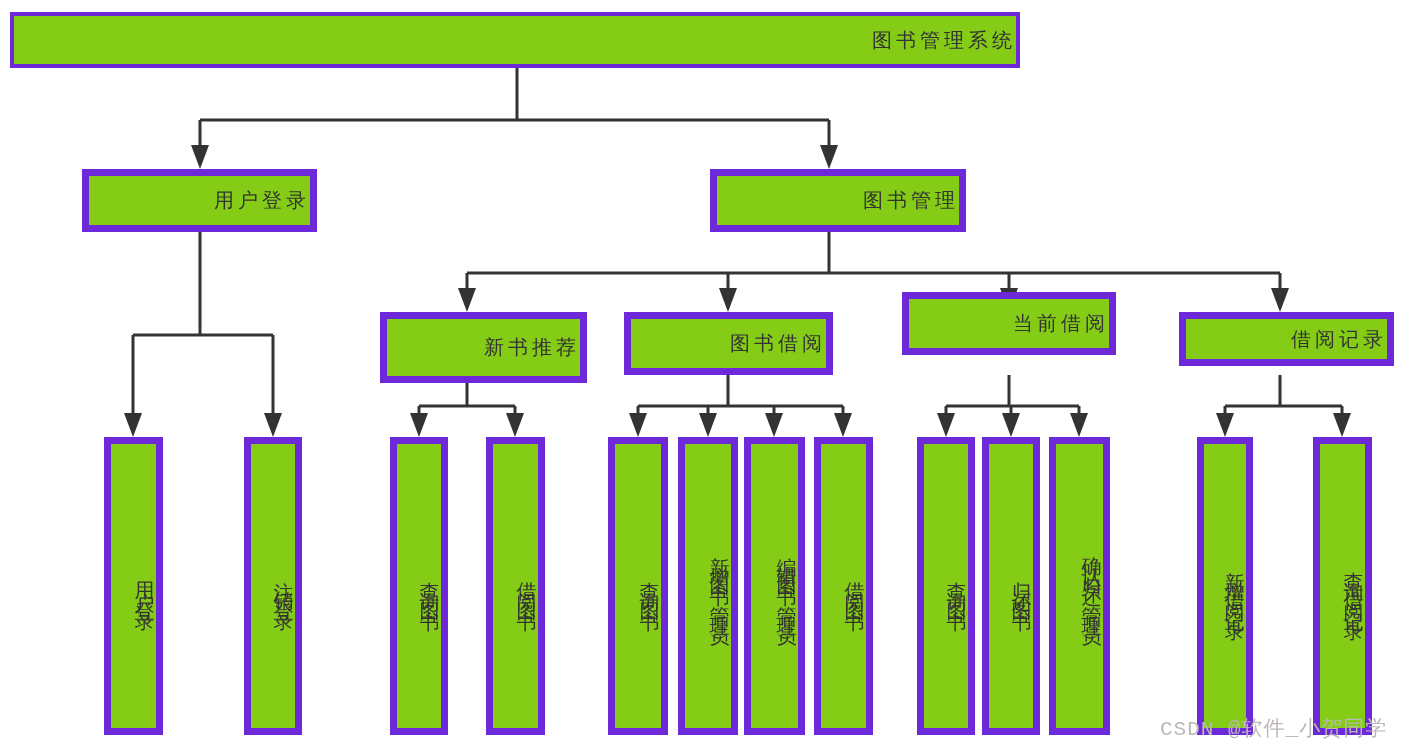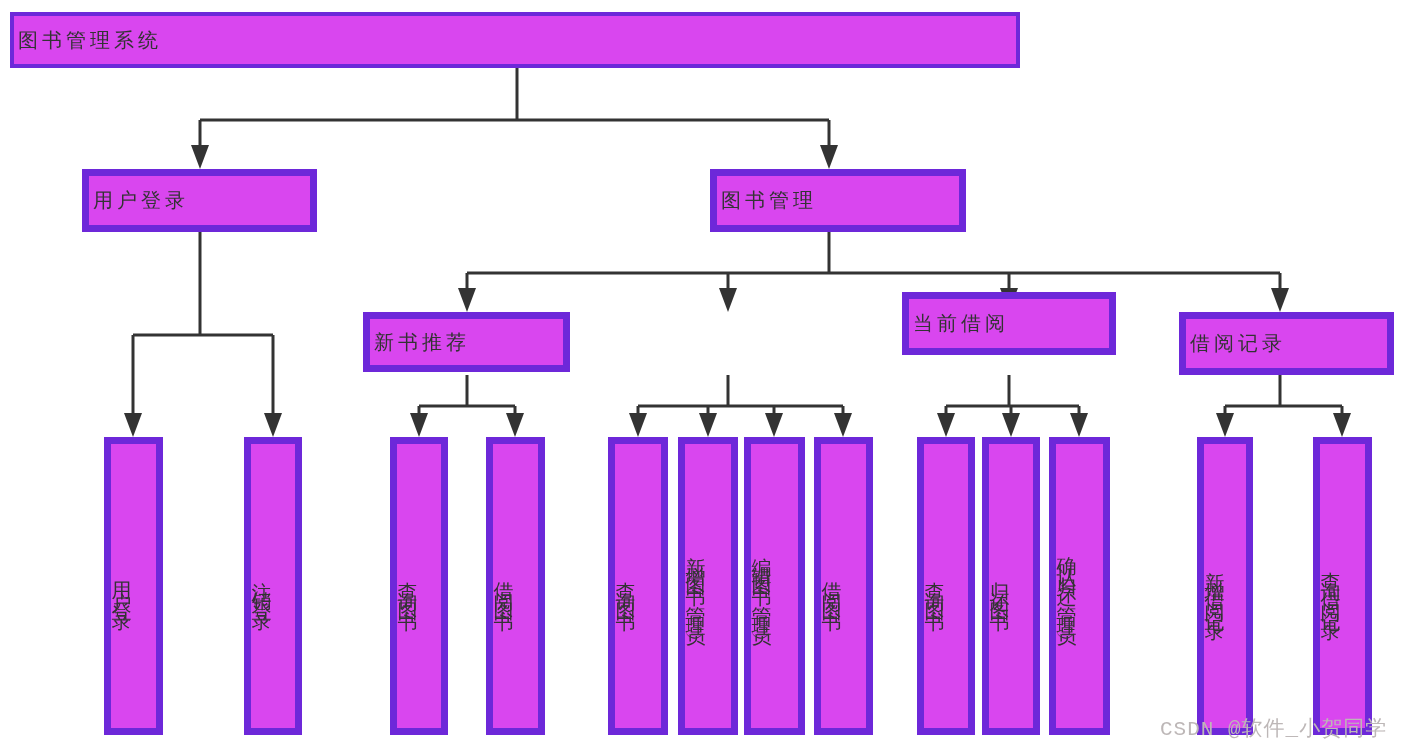--- a/index.html
+++ b/index.html
@@ -8,22 +8,22 @@
     width:1405px;height:747px;
     background:#ffffff;
     font-family:"Liberation Sans","DejaVu Sans",sans-serif;
     overflow:hidden;
   }
   #connectors{position:absolute;left:0;top:0;z-index:1;}
   .box{
     position:absolute;
     box-sizing:border-box;
     border:7px solid #6d28d9;
-    background:#d946ef;
-    display:flex;align-items:center;justify-content:flex-start;
+    background:#84cc16;
+    display:flex;align-items:center;justify-content:flex-end;
     color:#333333;
     z-index:2;
   }
   .box.h span{
     font-size:20px;
     letter-spacing:4px;
     text-indent:4px;
     white-space:nowrap;
   }
   .box.v span{
@@ -129,27 +129,30 @@
     <span>图书管理系统</span>
   </div>
 
   <div class="box h" style="left:82px;top:169px;width:235px;height:63px">
     <span>用户登录</span>
   </div>
   <div class="box h" style="left:710px;top:169px;width:256px;height:63px">
     <span>图书管理</span>
   </div>
 
-  <div class="box h" style="left:363px;top:312px;width:207px;height:60px">
+  <div class="box h" style="left:380px;top:312px;width:207px;height:71px">
     <span>新书推荐</span>
+  </div>
+  <div class="box h" style="left:624px;top:312px;width:209px;height:63px">
+    <span>图书借阅</span>
   </div>
   <div class="box h" style="left:902px;top:292px;width:214px;height:63px">
     <span>当前借阅</span>
   </div>
-  <div class="box h" style="left:1179px;top:312px;width:215px;height:63px">
+  <div class="box h" style="left:1179px;top:312px;width:215px;height:54px">
     <span>借阅记录</span>
   </div>
 
   <div class="box v" style="left:104px;top:437px;width:59px;height:298px">
     <span>用户登录</span>
   </div>
   <div class="box v" style="left:244px;top:437px;width:58px;height:298px">
     <span>注销登录</span>
   </div>
   <div class="box v" style="left:390px;top:437px;width:58px;height:298px">

